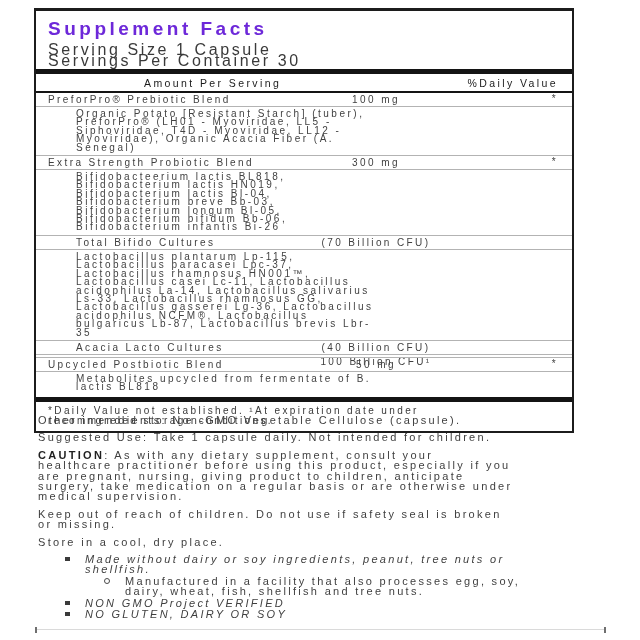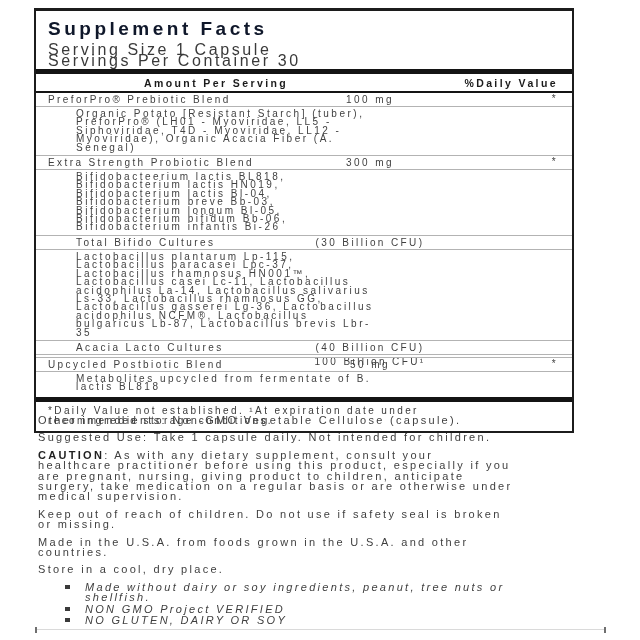--- a/index.html
+++ b/index.html
@@ -8,47 +8,47 @@
     background:#ffffff; font-family:"Liberation Sans", sans-serif;
     color:#3f3f3f;
   }
   
   .panel {
     position:absolute; left:34px; top:8px; width:540px; box-sizing:border-box;
     border:2px solid #1c1c1c; border-top-width:3px;
     background:#fff; padding:6px 0 3px;
   }
   .sf-title {
-    font-size:19px; font-weight:bold; letter-spacing:3.5px; color:#0f172a;
+    font-size:19px; font-weight:bold; letter-spacing:3.5px; color:#6d28d9;
     line-height:19px; padding:2px 12px 0; margin-bottom:7px;
   }
   .sf-serving {
     font-size:16px; letter-spacing:2.6px; line-height:10.5px;
     color:#3a3a3a; padding:0 12px;
   }
   .bar-thick { height:5px; background:#141414; margin-top:3px; }
   .bar-thick.bottom { margin-top:2px; }
   .sf-header {
     display:flex; align-items:center;
-    font-size:10.5px; font-weight:bold; letter-spacing:2.4px; color:#1a1a1a;
+    font-size:10.5px; font-weight:normal; letter-spacing:2.4px; color:#1a1a1a;
     padding:2px 14px 2px 12px; border-bottom:2px solid #141414; margin-top:1px;
   }
   .h-amt { margin-left:96px; }
   .h-dv  { margin-left:auto; }
   
   #sf-rows { color:#3f3f3f; }
   .row {
     position:relative; font-size:10px; line-height:11px; letter-spacing:2.4px;
     padding:1px 14px 1px 12px; border-top:1px solid #b3b3b3;
   }
   .row.first, .sub.first { border-top:none; }
   .row .name { display:inline-block; }
   .row.total .name { padding-left:28px; }
   .row .amt {
-    position:absolute; left:234px; top:1px; width:200px; text-align:center;
+    position:absolute; left:240px; top:1px; width:200px; text-align:center;
   }
   .row .dv { position:absolute; right:14px; top:0; }
   .sub {
     font-size:10px; line-height:8.4px; letter-spacing:2.5px;
     padding:3px 16px 3px 40px; border-top:1px solid #b3b3b3;
     white-space:pre-line; color:#424242;
   }
   .sf-footnote {
     font-size:10px; line-height:10px; letter-spacing:2.4px;
     padding:4px 12px 2px; white-space:pre-line; color:#3a3a3a;
@@ -103,21 +103,21 @@
 Myoviridae), Organic Acacia Fiber (A.
 Senegal)</div>
         <div class="row main"><span class="name">Extra Strength Probiotic Blend</span><span class="amt">300 mg</span><span class="dv">*</span></div>
         <div class="sub">Bifidobacteerium lactis BL818,
 Bifidobacterium lactis HN019,
 Bifidobacterium lactis Bl-04,
 Bifidobacterium breve Bb-03,
 Bifidobacterium longum Bl-05,
 Bifidobacterium bifidum Bb-06,
 Bifidobacterium infantis Bi-26</div>
-        <div class="row total"><span class="name">Total Bifido Cultures</span><span class="amt">(30 Billion CFU)</span><span class="dv"></span></div>
+        <div class="row total"><span class="name">Total Bifido Cultures</span><span class="amt">(70 Billion CFU)</span><span class="dv"></span></div>
         <div class="sub">Lactobacillus plantarum Lp-115,
 Lactobacillus paracasei Lpc-37,
 Lactobacillus rhamnosus HN001™,
 Lactobacillus casei Lc-11, Lactobacillus
 acidophilus La-14, Lactobacillus salivarius
 Ls-33, Lactobacillus rhamnosus GG,
 Lactobacillus gasserei Lg-36, Lactobacillus
 acidophilus NCFM®, Lactobacillus
 bulgaricus Lb-87, Lactobacillus brevis Lbr-
 35</div>
@@ -135,26 +135,26 @@
   <div class="info">
     <p>Other ingredients: Non-GMO Vegetable Cellulose (capsule).</p>
     <p>Suggested Use: Take 1 capsule daily. Not intended for children.</p>
     <p><b>CAUTION</b><span>: As with any dietary supplement, consult your
 healthcare practitioner before using this product, especially if you
 are pregnant, nursing, giving product to children, anticipate
 surgery, take medication on a regular basis or are otherwise under
 medical supervision.</span></p>
     <p>Keep out of reach of children. Do not use if safety seal is broken
 or missing.</p>
-    <p>Made in the U.S.A. from foods grown in the U.S.A. and other
-countries.</p>
     <p>Store in a cool, dry place.</p>
     <div id="bullet-list">
         <div class="bl-item"><span class="sq"></span><span>Made without dairy or soy ingredients, peanut, tree nuts or
 shellfish.</span></div>
+        <div class="bl-sub"><span class="ci"></span><span>Manufactured in a facility that also processes egg, soy,
+dairy, wheat, fish, shellfish and tree nuts.</span></div>
         <div class="bl-item"><span class="sq"></span><span>NON GMO Project VERIFIED</span></div>
         <div class="bl-item"><span class="sq"></span><span>NO GLUTEN, DAIRY OR SOY</span></div>
       </div>
 
   </div>
 
   <div class="next-edge">
     <span class="tick l"></span>
     <span class="tick r"></span>
   </div>

